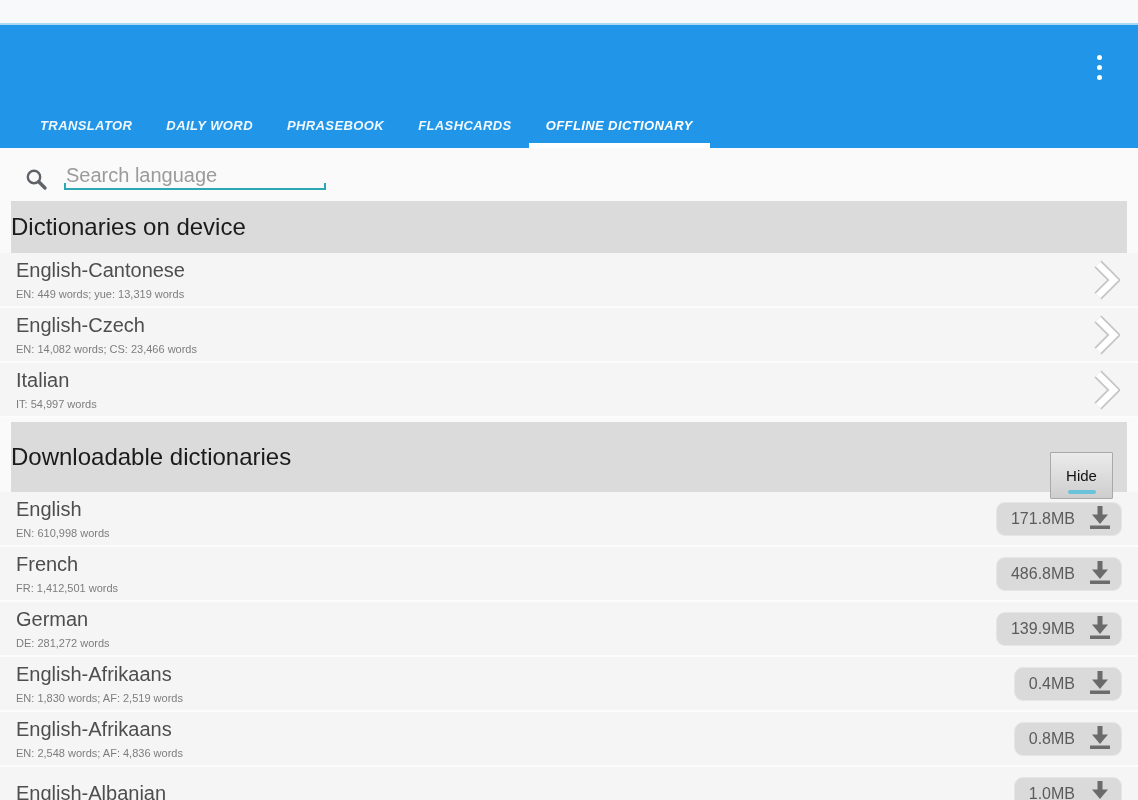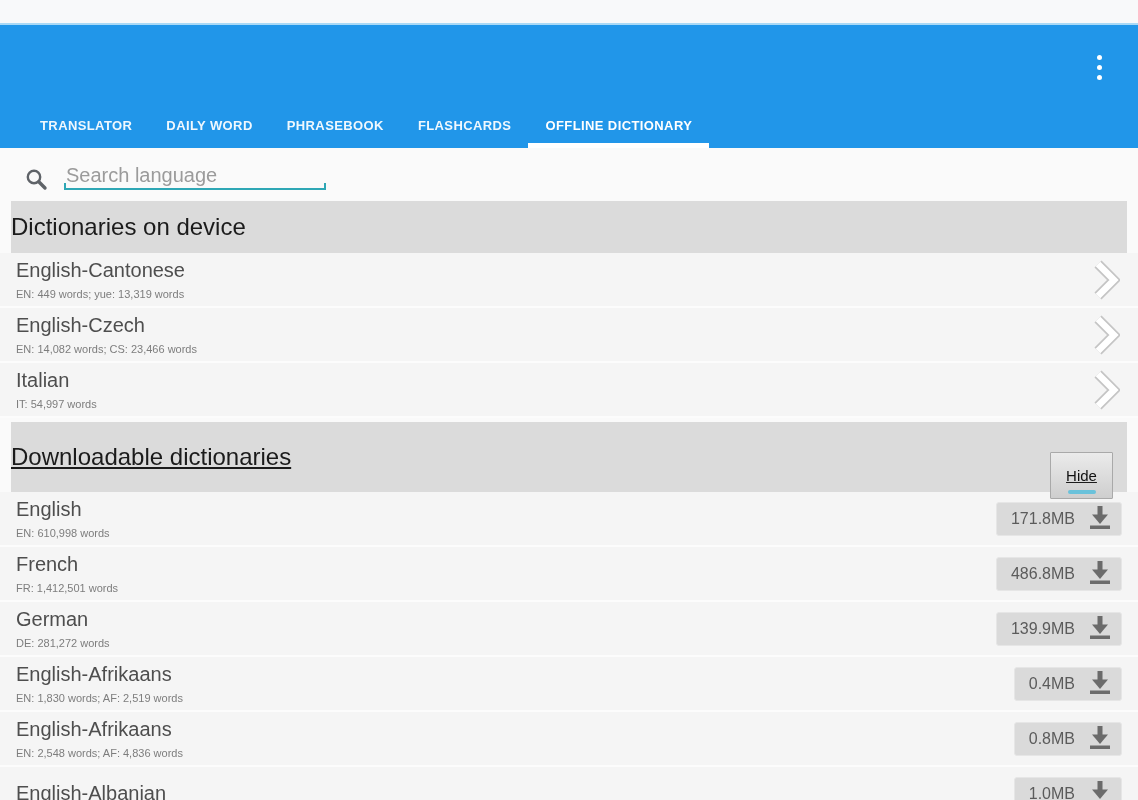--- a/index.html
+++ b/index.html
@@ -22,21 +22,21 @@
     position:relative; height:123px; background:var(--accent,#2196E9);
   }
   .overflow-btn{
     position:absolute; top:26px; right:28px; width:22px; height:32px;
     display:flex; flex-direction:column; align-items:center; justify-content:center;
     gap:5px; cursor:pointer;
   }
   .overflow-btn i{ width:5px; height:5px; border-radius:50%; background:#fff; }
 
   .tabs{
-    position:absolute; left:23px; bottom:0; display:flex; align-items:flex-end;
+    position:absolute; left:23px; bottom:0; display:flex; align-items:flex-end;font-style:italic;
   }
   .tab{
     position:relative; padding:0 17px 15px; height:48px;
     display:flex; align-items:flex-end;
     color:rgba(255,255,255,0.93); font-size:13px; font-weight:bold;
     letter-spacing:.4px; cursor:pointer; white-space:nowrap;
   }
   .tab.active{ color:#fff; }
   .tab.active::after{
     content:""; position:absolute; left:0; right:0; bottom:0; height:5px; background:#fff;
@@ -58,21 +58,21 @@
     border-bottom:2px solid var(--teal,#2EA7B5);
   }
 
   
   .section-header{
     margin:0 11px; background:var(--band,#DBDBDB);
     display:flex; align-items:center; padding-left:0;
     color:#1B1B1B; font-size:24px;
   }
   .section-header.device{ height:52px; }
-  .section-header.downloadable{ height:70px; margin-top:4px;text-decoration:underline; }
+  .section-header.downloadable{ height:70px; margin-top:4px; }
 
   .hide-btn{
     margin-left:auto; margin-right:14px; position:relative;
     width:63px; height:47px; cursor:pointer;
     background:linear-gradient(#EBEBEB,#CECECE);
     border:1px solid #A9A9A9; border-radius:1px;
     font-family:inherit; font-size:15px; color:#111;margin-top:36px;
   }
   .hide-btn::after{
     content:""; position:absolute; left:50%; transform:translateX(-50%);
@@ -87,21 +87,21 @@
     border-bottom:2px solid #FCFCFC; cursor:pointer;
   }
   .row-text{ flex:1; min-width:0; padding-top:2px; }
   .row-title{ font-size:20px; color:#4E4E4E; line-height:25px; }
   .row-sub{ font-size:11px; color:#7D7D7D; line-height:19px; margin-top:2px; }
 
   .chevron{ margin-right:2px; display:flex; align-items:center; }
 
   .dl-badge{
     display:flex; align-items:center; margin-left:auto;
-    height:34px; padding:0 9px 0 14px; border-radius:3px;
+    height:34px; padding:0 9px 0 14px; border-radius:9px;
     background:var(--badge-bg,#DADADA); border:1px solid #E6E6E6; cursor:pointer;
   }
   .dl-badge .size{ font-size:16px; color:#5B5B5B; margin-right:13px; }
 </style>
 </head>
 <body>
 
 <div class="screen" style="--accent: #2196E9; --status-bg: #F8F9FA; --status-edge: #A9D9F6; --content-bg: #FAFAFA; --band: #DBDBDB; --row-bg: #F5F5F5; --teal: #2EA7B5; --hide-teal: #6AC2DB; --badge-bg: #DADADA;">
 
   <div class="status-strip"></div>

